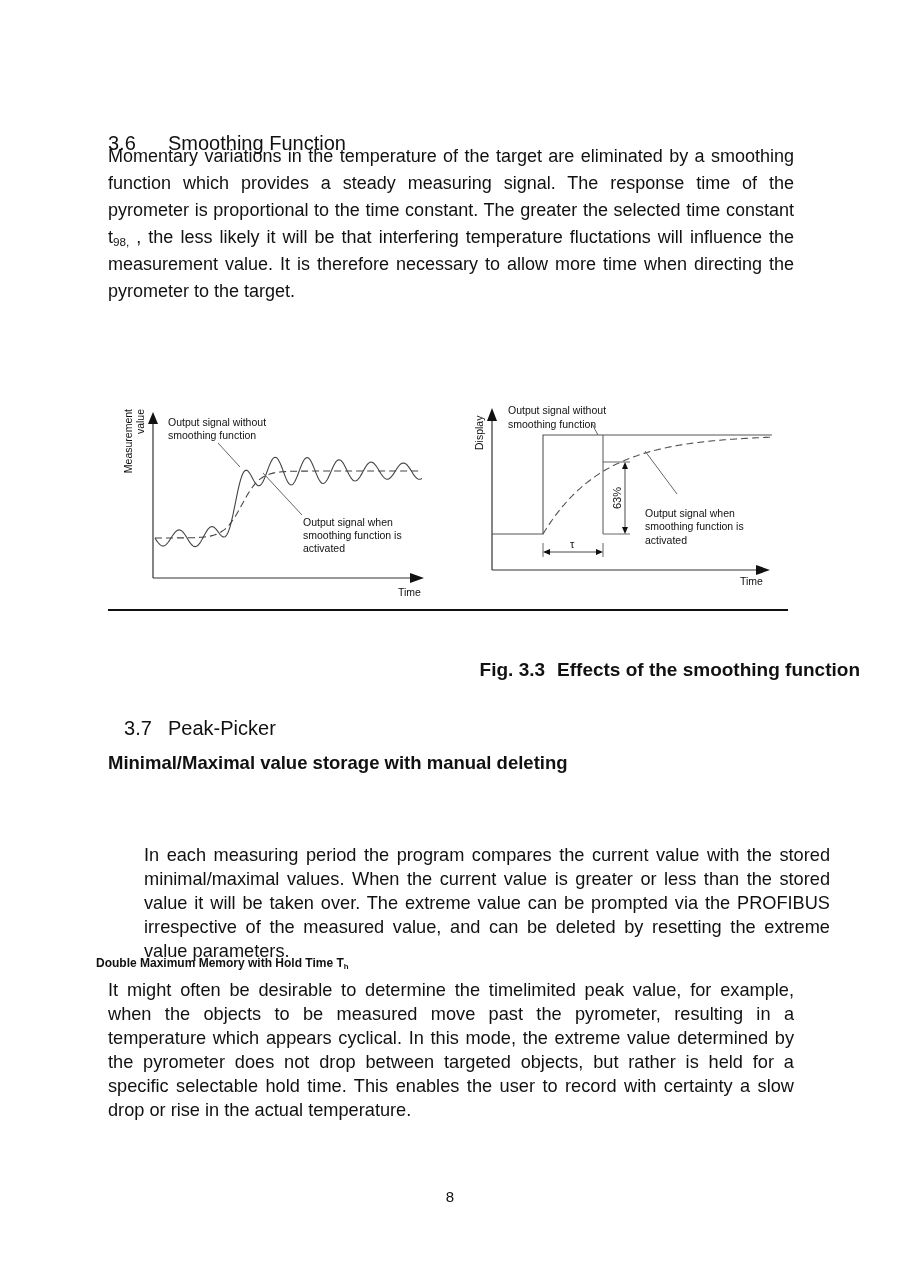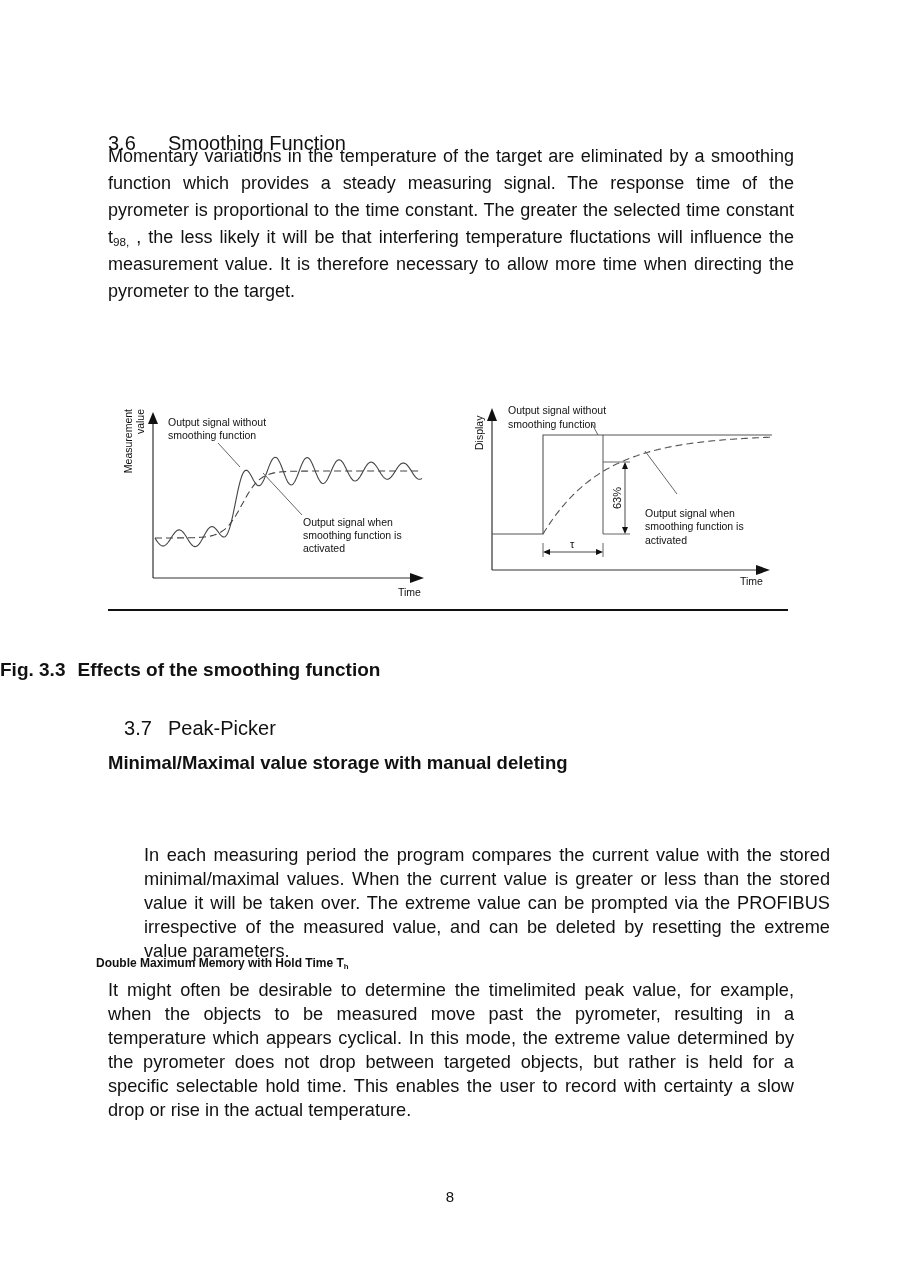--- a/index.html
+++ b/index.html
@@ -5,21 +5,21 @@
   html, body { margin: 0; padding: 0; background: #ffffff; }
   body { width: 900px; height: 1274px; position: relative; overflow: hidden;
          font-family: "Liberation Sans", sans-serif; color: #111; }
   .abs { position: absolute; }
   .heading { font-size: 20px; }
   .heading .num { display: inline-block; width: 60px; }
   .para { font-size: 18px; line-height: 27px; text-align: justify; width: 686px; }
   .para2 { font-size: 18.2px; line-height: 24px; text-align: justify; width: 686px; }
   .bold { font-weight: bold; }
   sub { font-size: 0.65em; vertical-align: -0.25em; line-height: 0; }
-  .caption { font-size: 19px; font-weight: bold; width: 860px; text-align: left; }
+  .caption { font-size: 19px; font-weight: bold; width: 860px; text-align: right; }
   .caption .gap { display: inline-block; width: 12px; }
   .rule { height: 2px; background: #111; }
   svg text { font-family: "Liberation Sans", sans-serif; fill: #111; }
   .pagenum { font-size: 15px; width: 900px; text-align: center; }
 </style>
 </head>
 <body>
 
 <div class="abs heading" style="left:108px; top:108px;margin-top:24px;">
   <span class="num">3.6</span><span>Smoothing Function</span>

